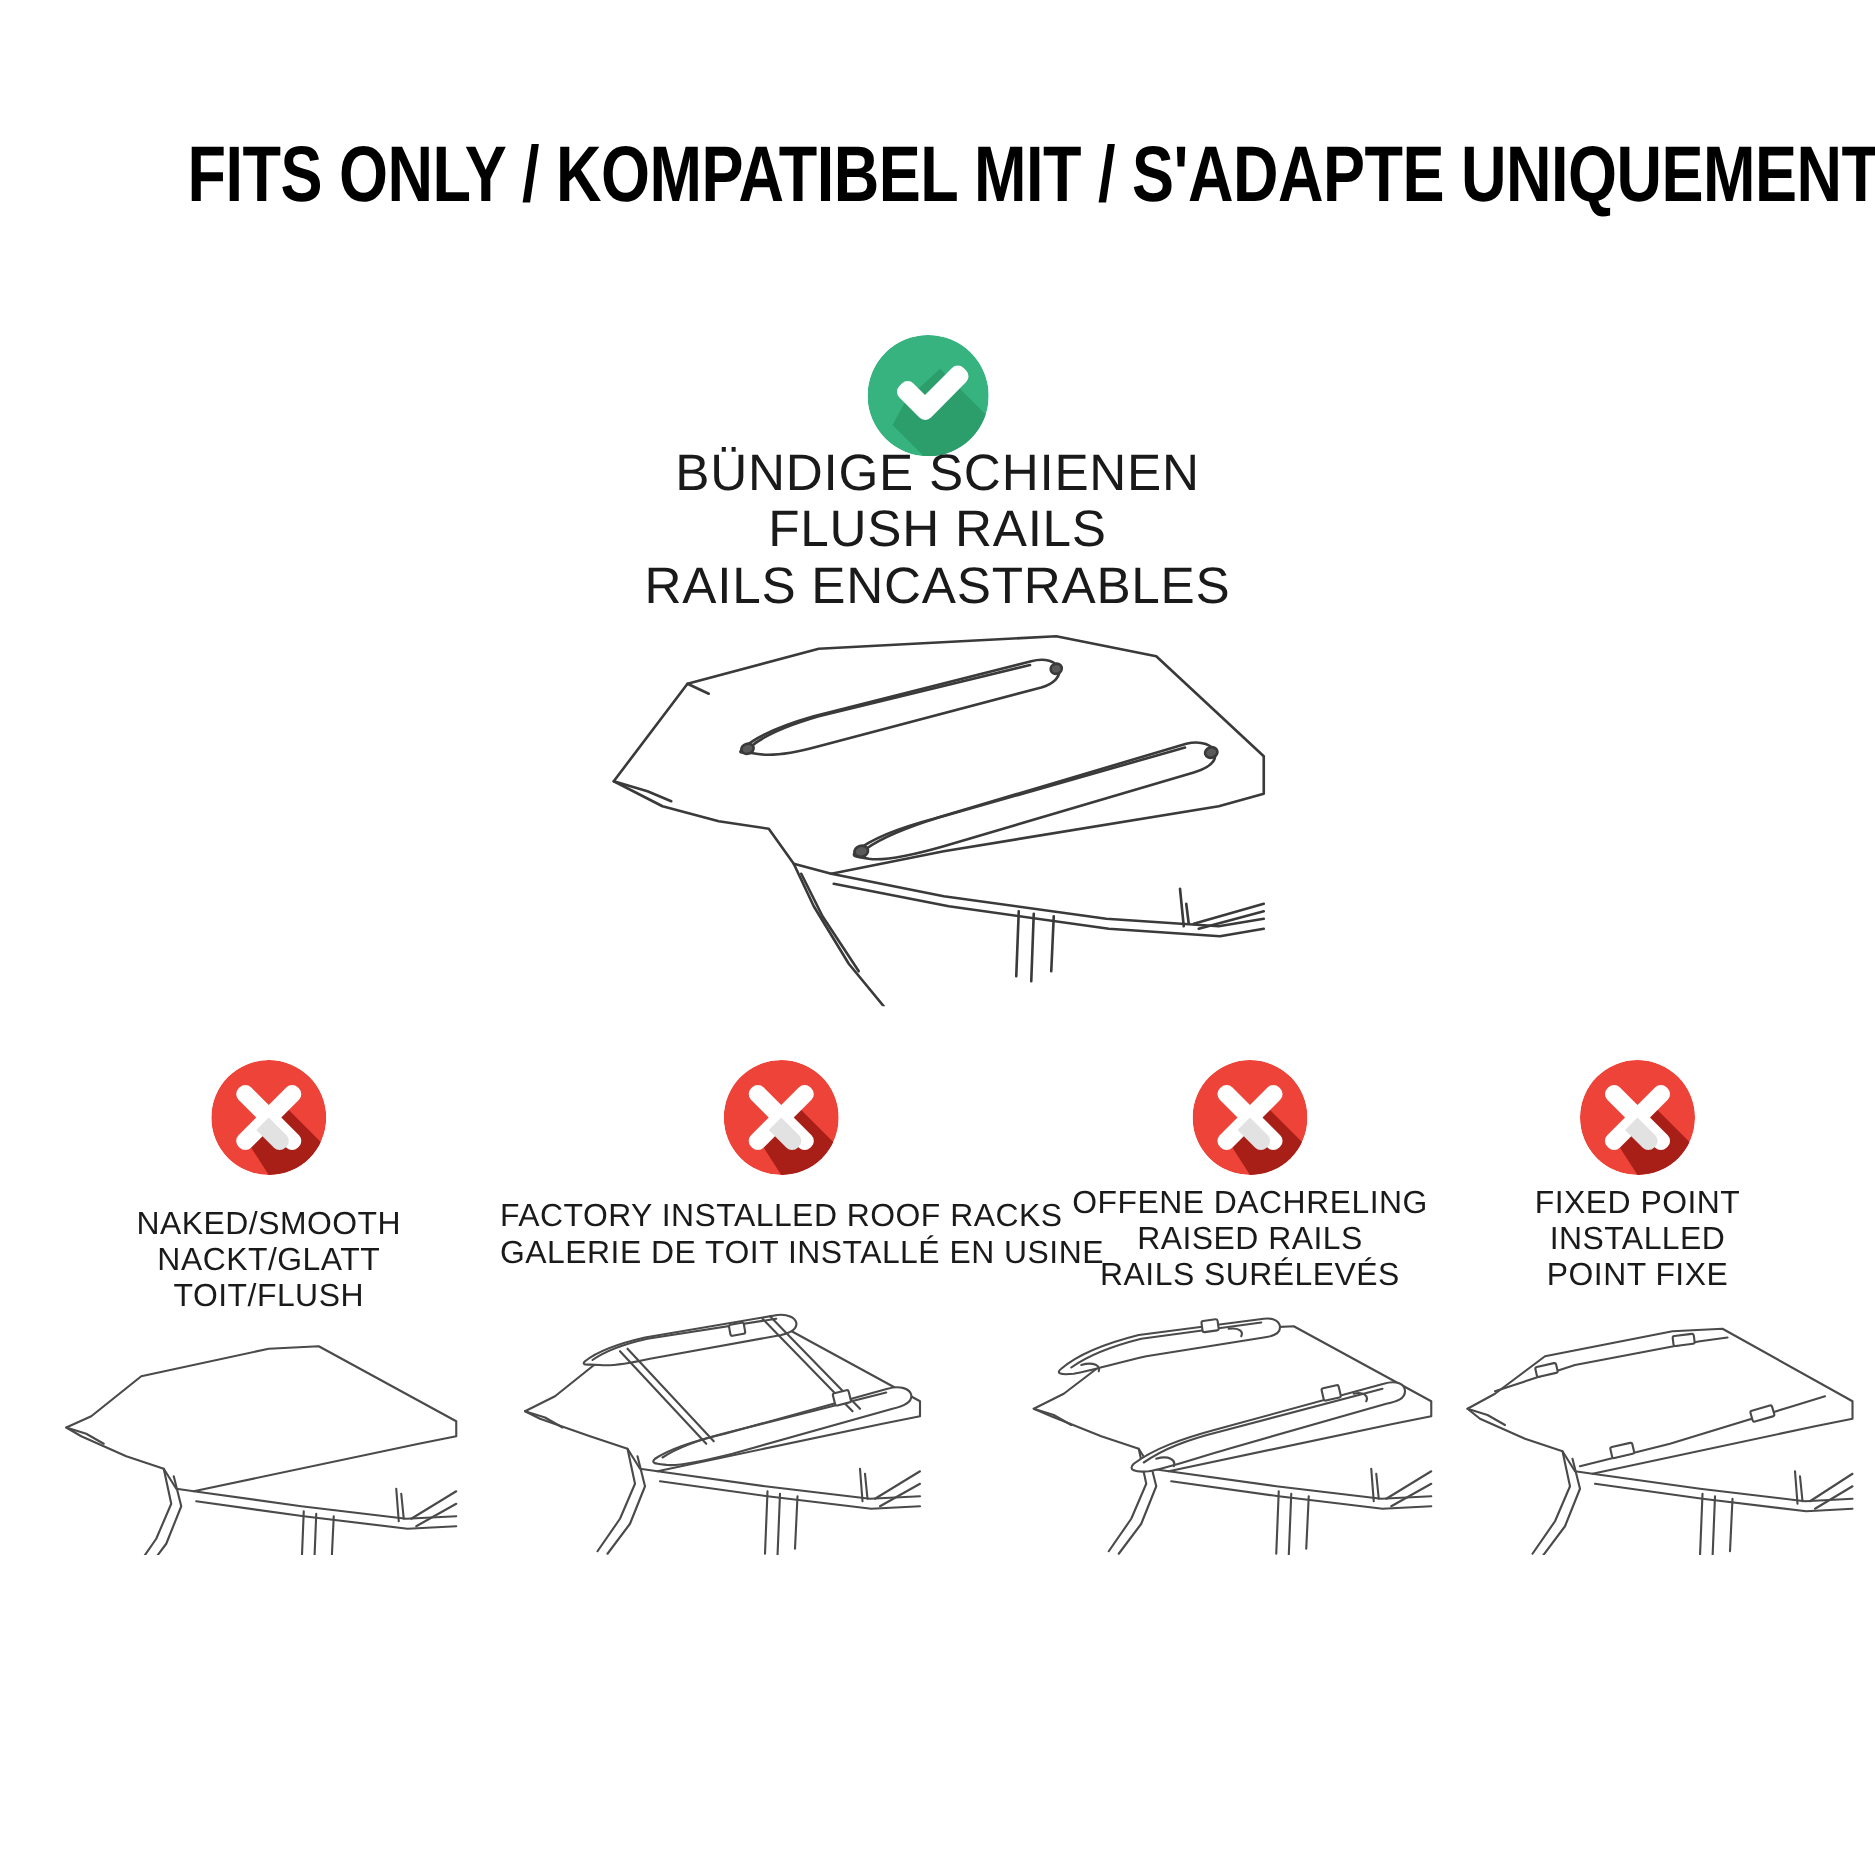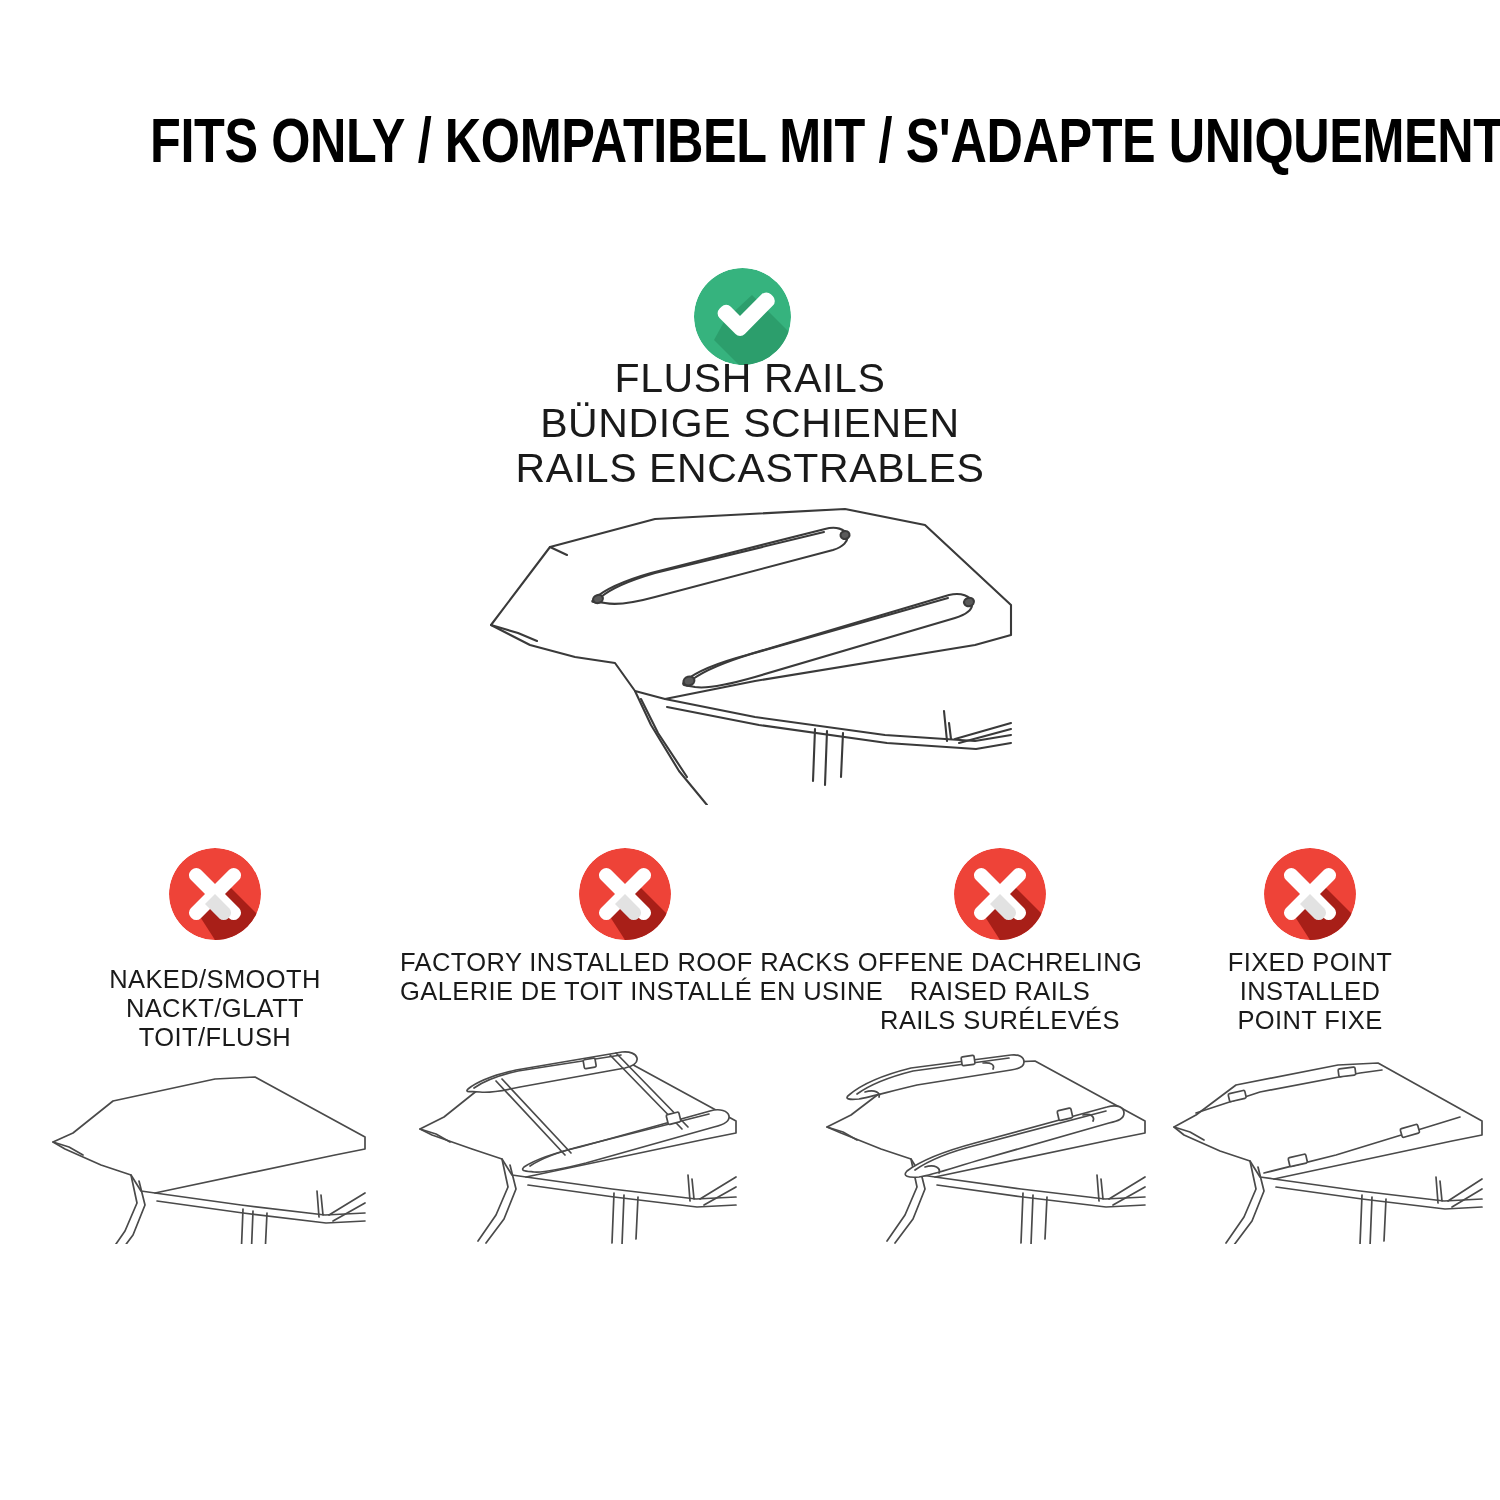--- a/index.html
+++ b/index.html
@@ -100,21 +100,21 @@
   #col1 { left: 380px;  width: 490px; }
   #col2 { left: 830px;  width: 340px; }
   #col3 { left: 1160px; width: 300px; }
 
   #col0 .bad-badge { left: 169px; }
   #col1 .bad-badge { left: 199px; }
   #col2 .bad-badge { left: 124px; }
   #col3 .bad-badge { left: 104px; }
 
   #col0 .bad-label { left: 60px;  width: 310px; margin-top: 17px; }
-  #col1 .bad-label { left: 20px;  width: 450px; }
+  #col1 .bad-label { left: 20px;  width: 450px; margin-top: 11px; }
   #col2 .bad-label { left: 0px;   width: 340px; }
   #col3 .bad-label { left: 0px;   width: 300px; }
 
   #ill0 { left: 45px;   width: 345px; height: 255px; }
   #ill1 { left: 410px;  width: 360px; height: 255px; }
   #ill2 { left: 815px;  width: 365px; height: 255px; }
   #ill3 { left: 1160px; width: 345px; height: 255px; }
 
   
   #logo {
@@ -136,22 +136,22 @@
 
   <div id="good-badge" class="badge">
     <svg width="97" height="97" viewBox="0 0 97 97">
       <circle cx="48.5" cy="48.5" r="48.5" fill="#36b37e"></circle>
       <path d="M58 27 L97 66 L97 97 L45 97 L20 72 L31 52 Z" fill="#2c9e6c"></path>
       <path d="M41.5 66.0 L25.5 50.0 a6.6 6.6 0 0 1 0 -9.3 l2.0 -2.0 a6.6 6.6 0 0 1 9.3 0 L46.0 47.9 L67.6 26.3 a6.6 6.6 0 0 1 9.3 0 l2.0 2.0 a6.6 6.6 0 0 1 0 9.3 L50.8 66.0 a6.6 6.6 0 0 1 -9.3 0 Z" fill="#ffffff"></path>
     </svg>
   </div>
 
   <div id="good-text">
+    <div class="nowrap">BÜNDIGE SCHIENEN</div>
     <div class="nowrap">FLUSH RAILS</div>
-    <div class="nowrap">BÜNDIGE SCHIENEN</div>
     <div class="nowrap">RAILS ENCASTRABLES</div>
   </div>
 
   <div id="good-illustration">
     <svg width="600" height="320" viewBox="0 0 600 320">
       <g fill="none" stroke="#3a3a3a" stroke-width="2.1" stroke-linejoin="round" stroke-linecap="round">
 
         <path d="M36 140 L95 62 L200 34 L390 24 L470 40 L556 120 L556 150 L520 160 L300 196 L210 214 L180 206 L160 178 L120 172 L75 160 Z" fill="#ffffff"></path>
 
         <path d="M180 206 L196 240 L224 286 L252 320"></path>

